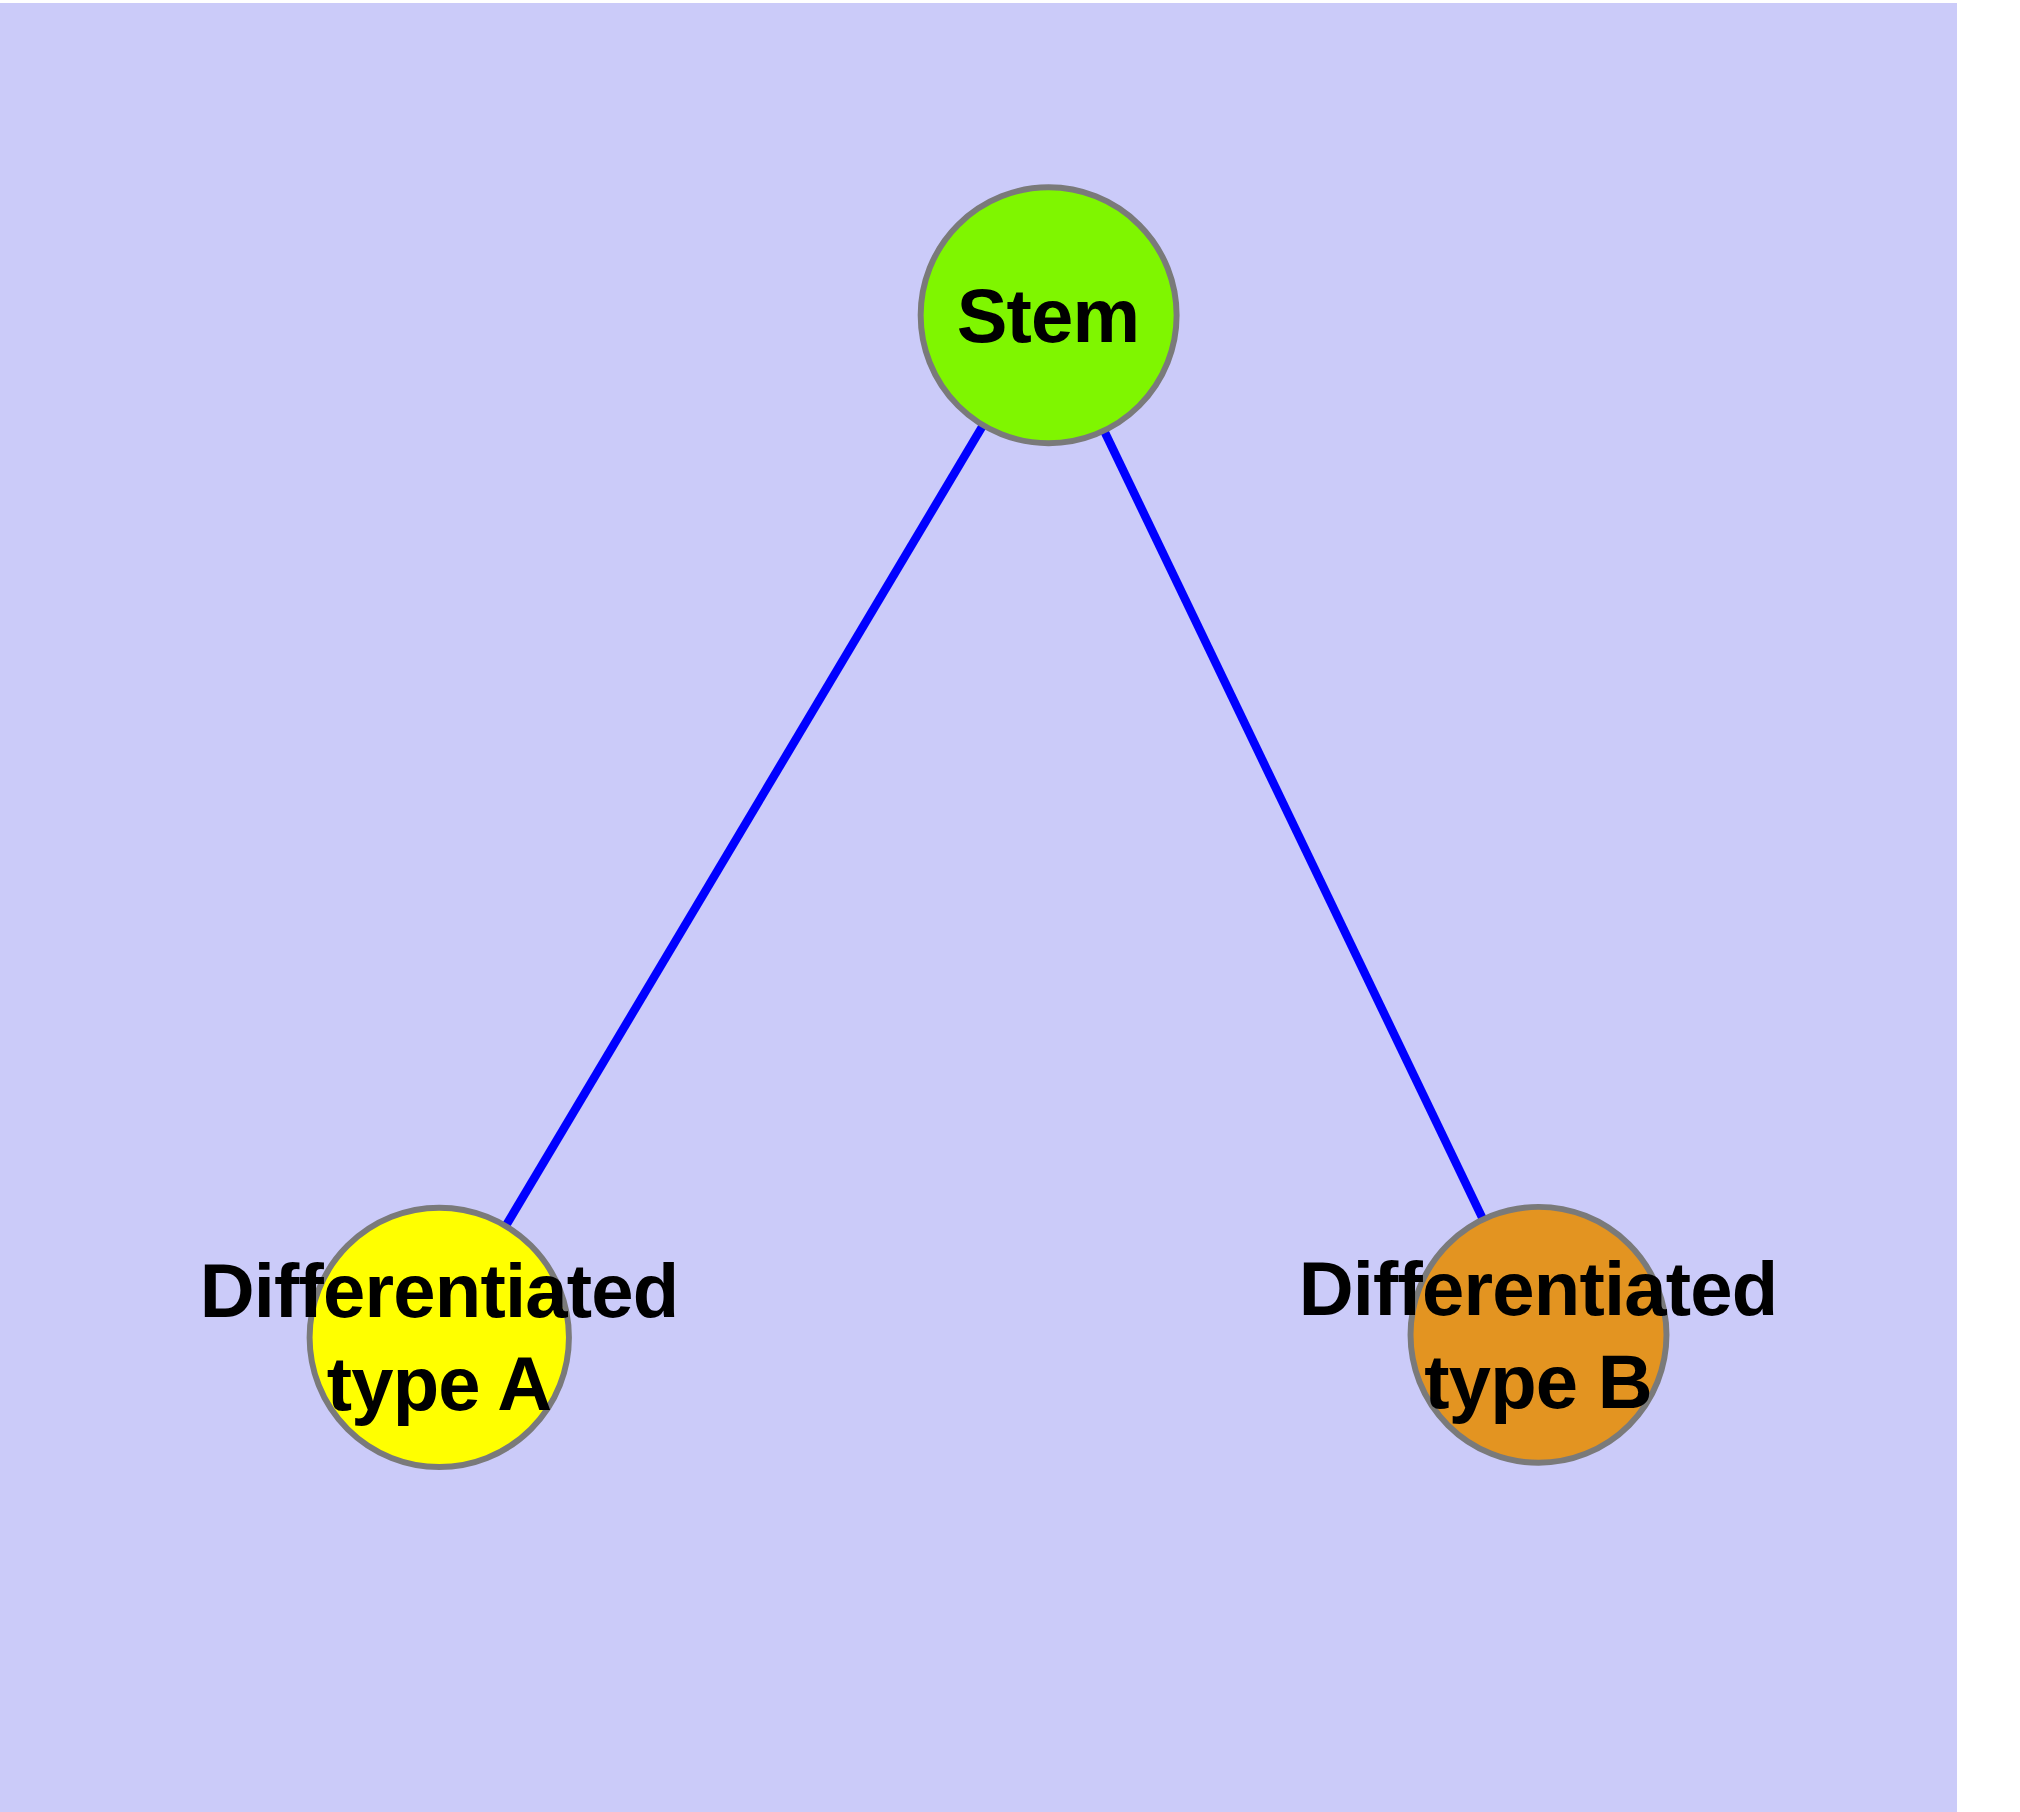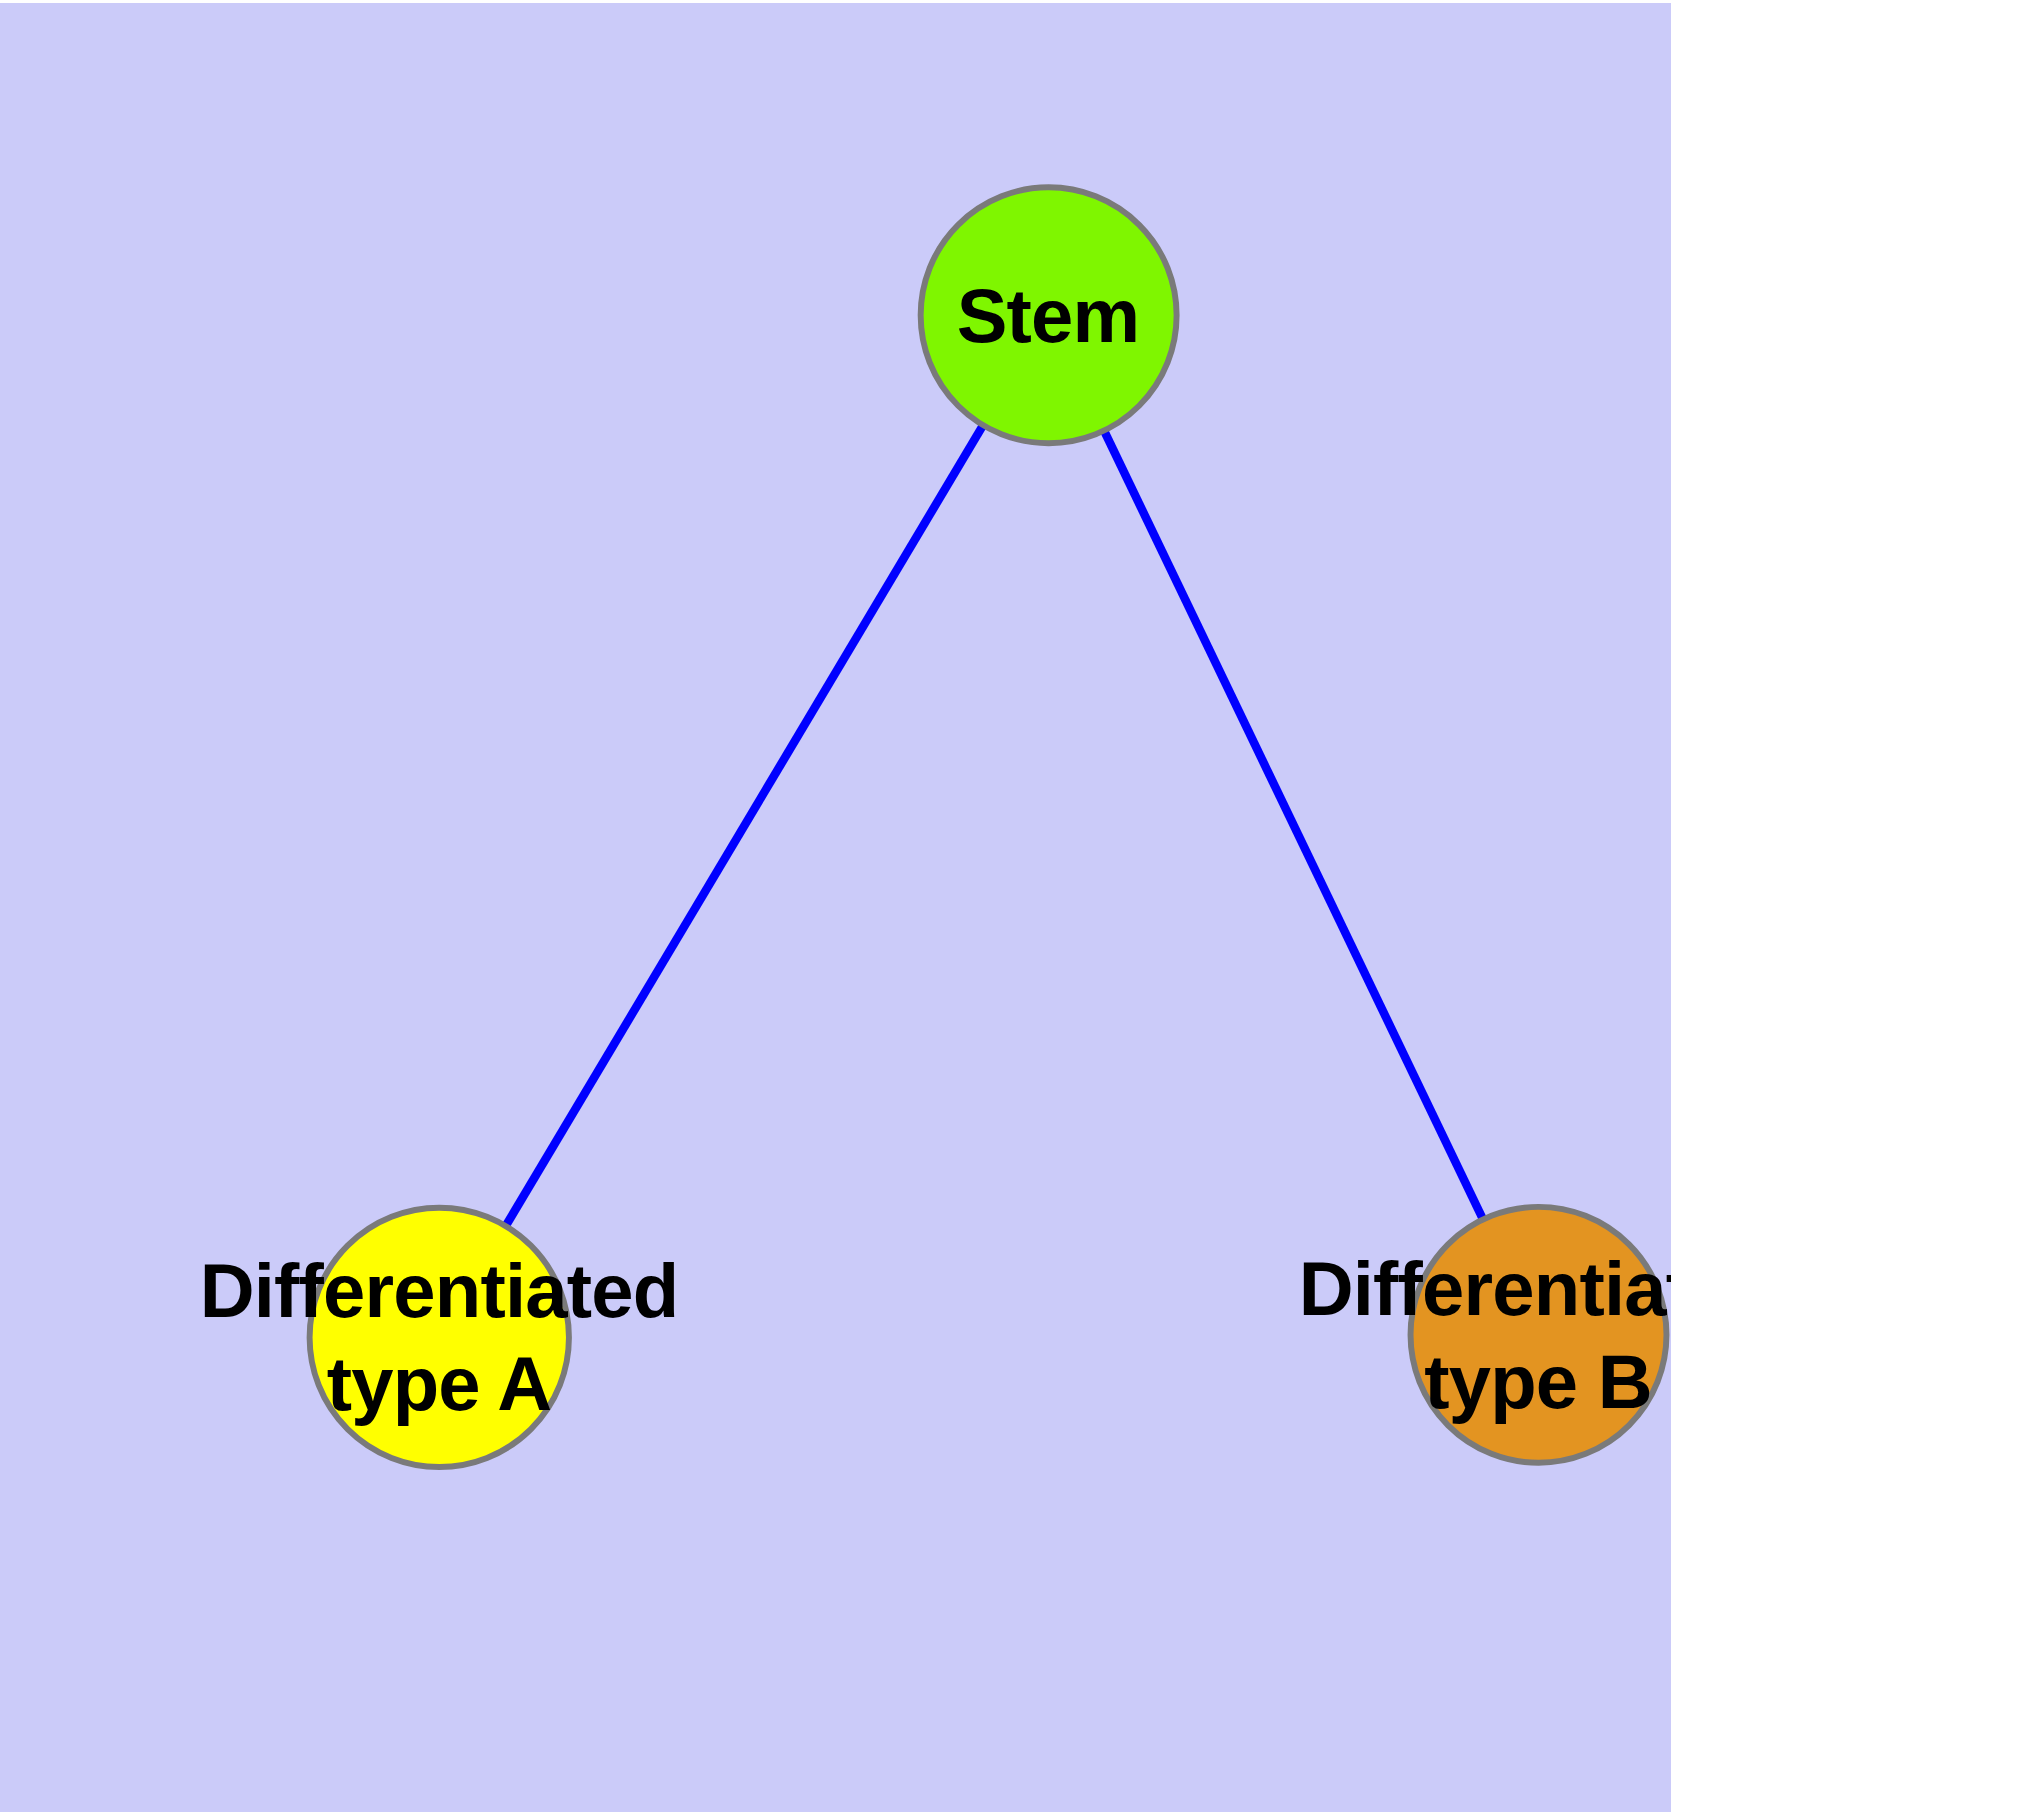--- a/index.html
+++ b/index.html
@@ -32,21 +32,21 @@
     text-align: center;
     white-space: pre-line;
     width: max-content;
     z-index: 2;
     letter-spacing: -0.8px;
   }
 </style>
 </head>
 <body>
 
-<div class="stage" style="width: 1671px; height: 1812px; background: rgb(203, 203, 249);">
+<div class="stage" style="width: 1957px; height: 1812px; background: rgb(203, 203, 249);">
   <div class="top-margin" style="height: 3.4px; background: rgb(255, 255, 255);"></div>
   <svg class="graph" xmlns="http://www.w3.org/2000/svg" width="2021" height="1812" viewBox="0 0 2384 2138">
       <line x1="1159.675202379421" y1="501.6991737557973" x2="596.3489671254873" y2="1446.5829563931325" stroke="#0000FF" stroke-width="10"></line>
       <line x1="1302.3938798597426" y1="508.10525514060635" x2="1749.6061201402574" y2="1438.8947448593938" stroke="#0000FF" stroke-width="10"></line>
       <circle cx="1237" cy="372" r="151" fill="#7FF600" stroke="#7A7A7A" stroke-width="7"></circle>
       <circle cx="518" cy="1578" r="153" fill="#FFFF00" stroke="#7A7A7A" stroke-width="7"></circle>
       <circle cx="1815" cy="1575" r="151" fill="#E39421" stroke="#7A7A7A" stroke-width="7"></circle>
     </svg>
   <div class="node-label" style="left: 1048px; top: 315px; color: rgb(0, 0, 0);">Stem</div>
   <div class="node-label" style="left: 439px; top: 1337px; color: rgb(0, 0, 0);">Differentiated

